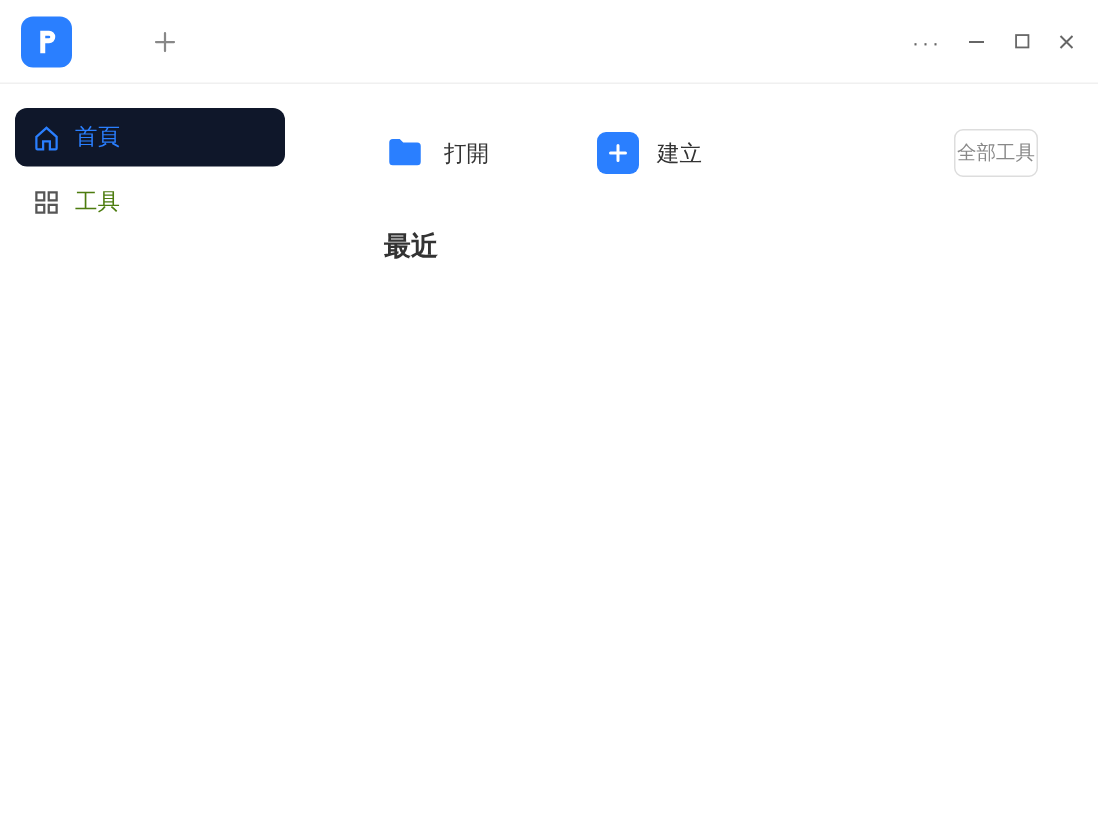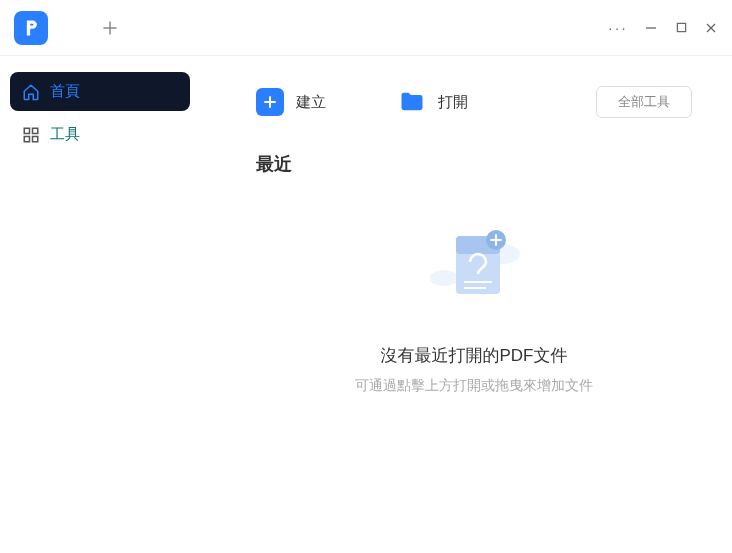--- a/index.html
+++ b/index.html
@@ -43,21 +43,21 @@
       width: 200px;
       padding: 16px 10px;
       display: flex; flex-direction: column; gap: 4px;
     }
     .nav-item {
       display: flex; align-items: center; gap: 10px;
       padding: 10px 12px;
       border-radius: 8px;
       cursor: pointer;
       font-size: 15px;
-      color: #0f766e;
+      color: #4d7c0f;
     }
     .nav-item.active {
       background: #0f172a;
       color: #2a7fff;
     }
     .nav-item.active .nav-icon { color: #2a7fff; }
     .nav-icon { width: 18px; height: 18px; display: flex; align-items: center; justify-content: center; color: #555; }
     .main {
       flex: 1;
       padding: 32px 40px 0 56px;
@@ -76,21 +76,21 @@
     }
     .action-icon {
       width: 28px; height: 28px;
       border-radius: 6px;
       display: flex; align-items: center; justify-content: center;
     }
     .action-icon.folder { background: transparent; }
     .action-icon.plus { background: #2a7fff; }
     .all-tools {
       position: absolute; right: 0;
-      padding: 6px 21px;
+      padding: 6px 1px;
       border: 1px solid #ddd;
       border-radius: 6px;
       color: #888;
       font-size: 13px;
       cursor: pointer;
     }
     .section-title {
       margin-top: 36px;
       font-size: 18px;
       font-weight: 600;
@@ -171,57 +171,40 @@
             </svg>
         </span>
         <span>工具</span>
       </div>
     </div>
 
     <div class="main">
 
       <div class="actions">
         <div class="action-btn">
+          <span class="action-icon folder">
+            <svg width="28" height="28" viewBox="0 0 24 24">
+                <path fill="#2a7fff" d="M3 6a2 2 0 0 1 2-2h4l2 2h8a2 2 0 0 1 2 2v9a2 2 0 0 1-2 2H5a2 2 0 0 1-2-2V6z"></path>
+              </svg>
+          </span>
+          <span>打開</span>
+        </div>
+        <div class="action-btn">
           <span class="action-icon plus">
             <svg width="16" height="16" viewBox="0 0 16 16">
                 <path stroke="#fff" stroke-width="2" d="M8 3v10M3 8h10" stroke-linecap="round"></path>
               </svg>
           </span>
           <span>建立</span>
         </div>
-        <div class="action-btn">
-          <span class="action-icon folder">
-            <svg width="28" height="28" viewBox="0 0 24 24">
-                <path fill="#2a7fff" d="M3 6a2 2 0 0 1 2-2h4l2 2h8a2 2 0 0 1 2 2v9a2 2 0 0 1-2 2H5a2 2 0 0 1-2-2V6z"></path>
-              </svg>
-          </span>
-          <span>打開</span>
-        </div>
         <div class="all-tools">
           <span>全部工具</span>
         </div>
       </div>
 
       <div class="section-title">最近</div>
 
-      <div class="empty-state">
-        <div class="empty-illustration">
-          <svg width="120" height="100" viewBox="0 0 120 100">
-            <ellipse cx="88" cy="30" rx="18" ry="10" fill="#eef4fd"></ellipse>
-            <ellipse cx="30" cy="54" rx="14" ry="8" fill="#eef4fd"></ellipse>
-            <rect x="42" y="12" width="44" height="58" rx="4" fill="#c9dcf7"></rect>
-            <rect x="42" y="12" width="44" height="18" rx="4" fill="#a7c5ef"></rect>
-            <circle cx="82" cy="16" r="10" fill="#8fb5e8"></circle>
-            <path stroke="#fff" stroke-width="2" d="M82 11v10M77 16h10" stroke-linecap="round"></path>
-            <path fill="none" stroke="#fff" stroke-width="2.5" d="M56 38a8 8 0 1 1 16 0c0 6-8 6-8 12"></path>
-            <line x1="50" y1="58" x2="78" y2="58" stroke="#fff" stroke-width="2"></line>
-            <line x1="50" y1="64" x2="72" y2="64" stroke="#fff" stroke-width="2"></line>
-          </svg>
-        </div>
-        <div class="empty-title">沒有最近打開的PDF文件</div>
-        <div class="empty-subtitle">可通過點擊上方打開或拖曳來增加文件</div>
-      </div>
 
     </div>
 
   </div>
 
 </div>
 
 </body></html>

